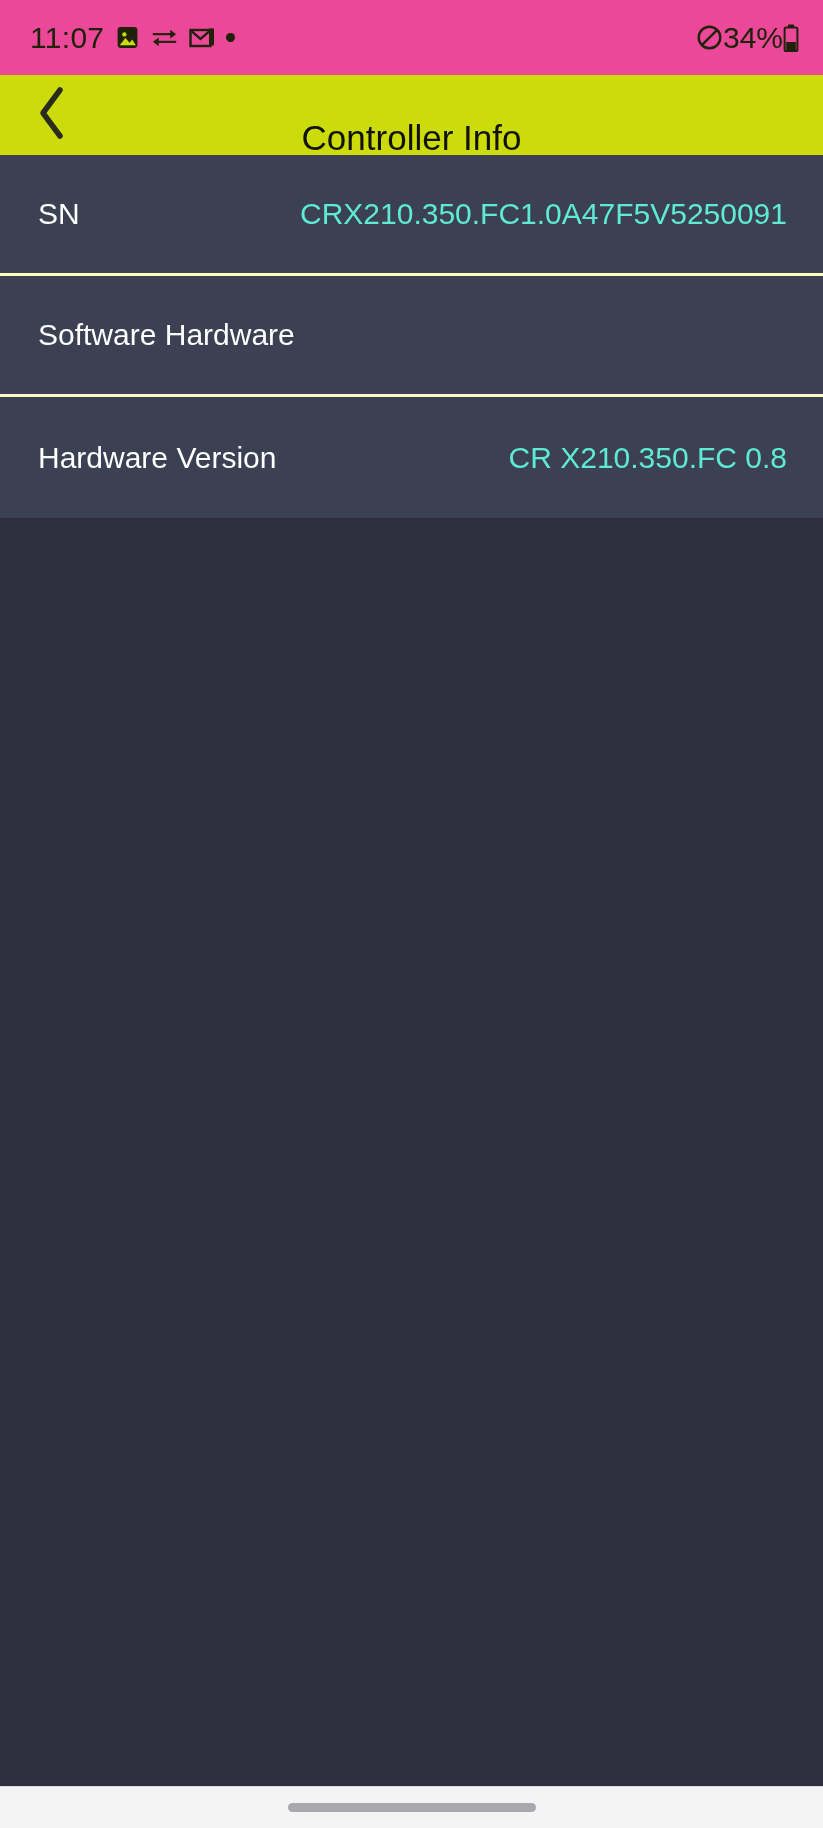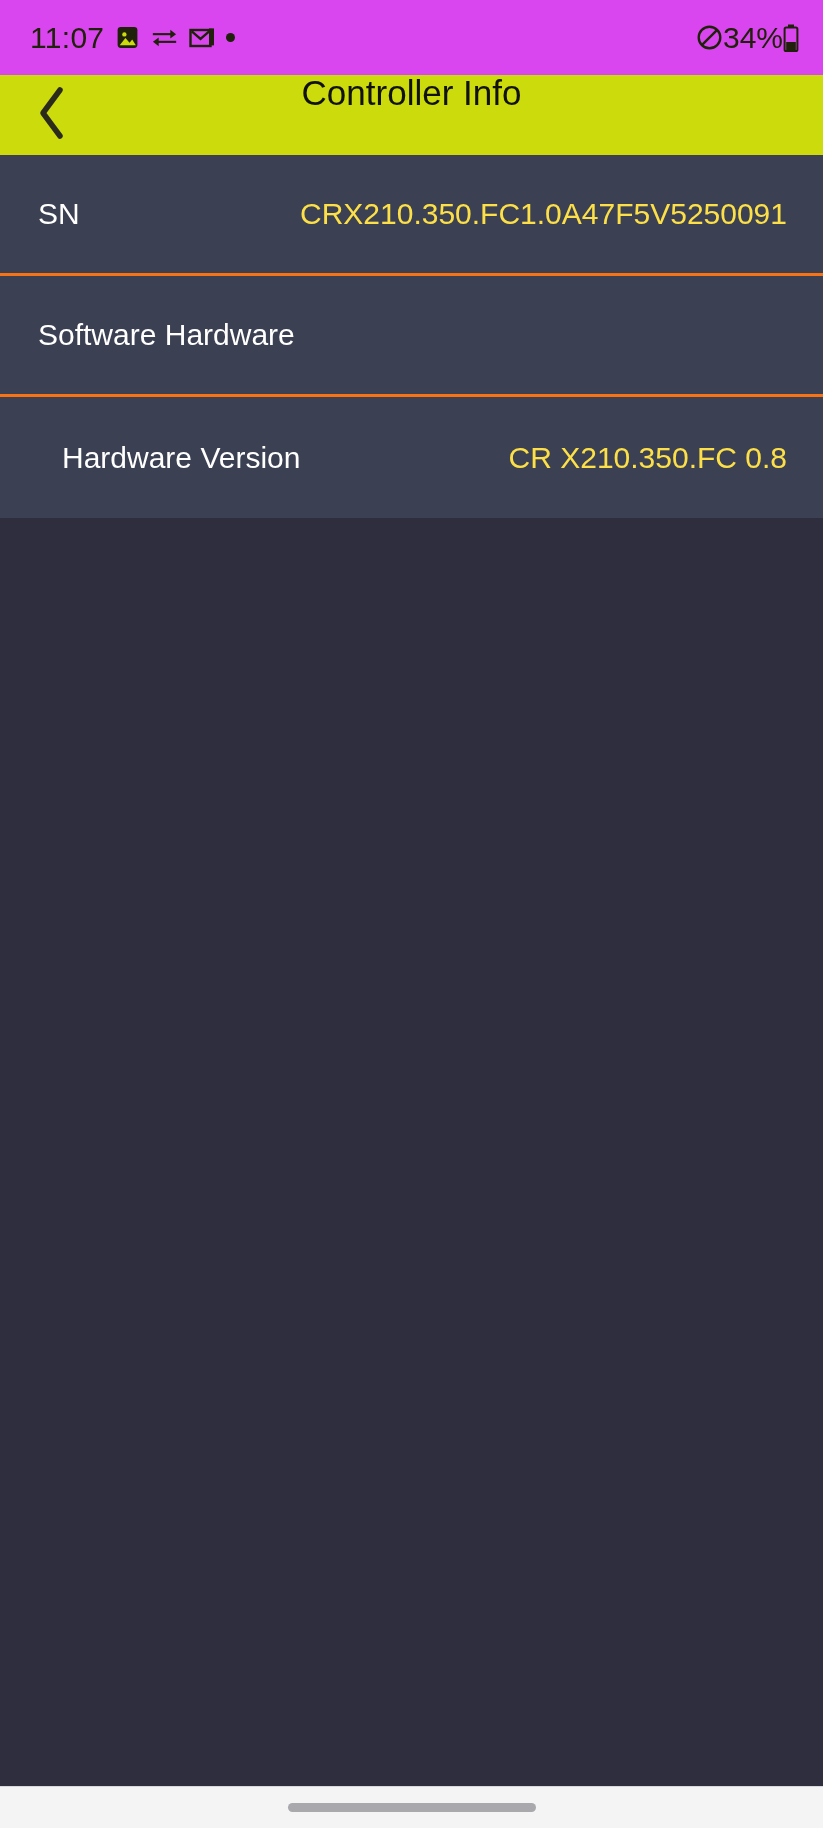--- a/index.html
+++ b/index.html
@@ -18,21 +18,21 @@
     width: 823px;
     height: 1828px;
     display: flex;
     flex-direction: column;
     background: #2e2e3e;
   }
 
   
   .statusbar {
     height: 75px;
-    background: #d946ef;
+    background: #ec4899;
     display: flex;
     justify-content: space-between;
     padding: 0 24px 0 30px;
     box-sizing: border-box;
     flex: 0 0 auto;
   }
   .status-left {
     display: flex;
     align-items: center;
     gap: 11px;
@@ -64,21 +64,21 @@
     background: #20210a;
     display: inline-block;
   }
 
   
   .appbar {
     height: 80px;
     background: #ccdb0c;
     position: relative;
     display: flex;
-    align-items: flex-start;
+    align-items: flex-end;
     flex: 0 0 auto;
   }
   .back-btn {
     position: absolute;
     left: 16px;
     top: 0;
     bottom: 0;
     width: 72px;
     display: flex;
     align-items: center;
@@ -99,32 +99,32 @@
     background: #3b4053;
   }
   .row {
     height: 121px;
     display: flex;
     align-items: center;
     justify-content: space-between;
     padding: 0 36px 0 38px;
     box-sizing: border-box;
     background: #3b4053;
-    border-bottom: 3px solid #f97316;
-  }
-  .row:last-child { border-bottom: none; margin-left: 24px; }
+    border-bottom: 3px solid #fef9c3;
+  }
+  .row:last-child { border-bottom: none; }
   .row-label {
     color: #ffffff;
     font-size: 30px;
     white-space: nowrap;
     flex: 0 0 auto;
     padding-right: 16px;
   }
   .row-value {
-    color: #fde047;
+    color: #5eead4;
     font-size: 30px;
     text-align: right;
     white-space: nowrap;
     flex: 1 1 auto;
     overflow: hidden;
   }
 
   
   .content-blank {
     flex: 1 1 auto;

